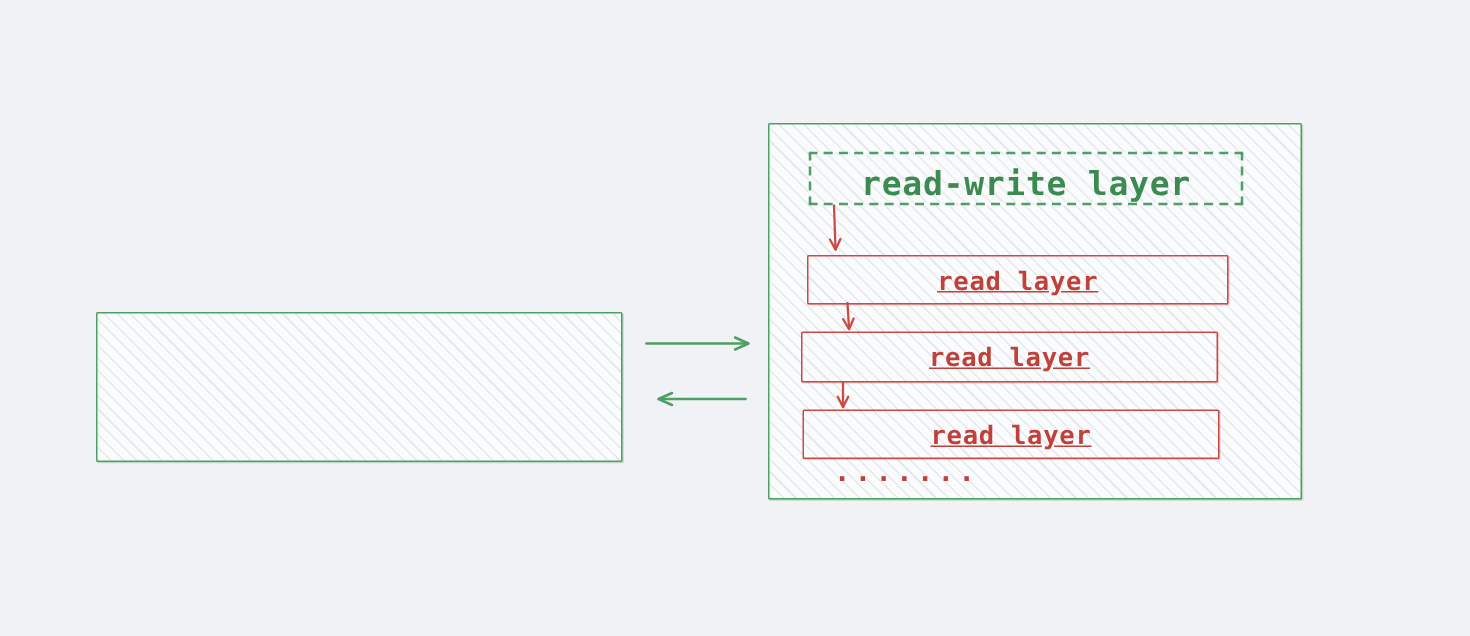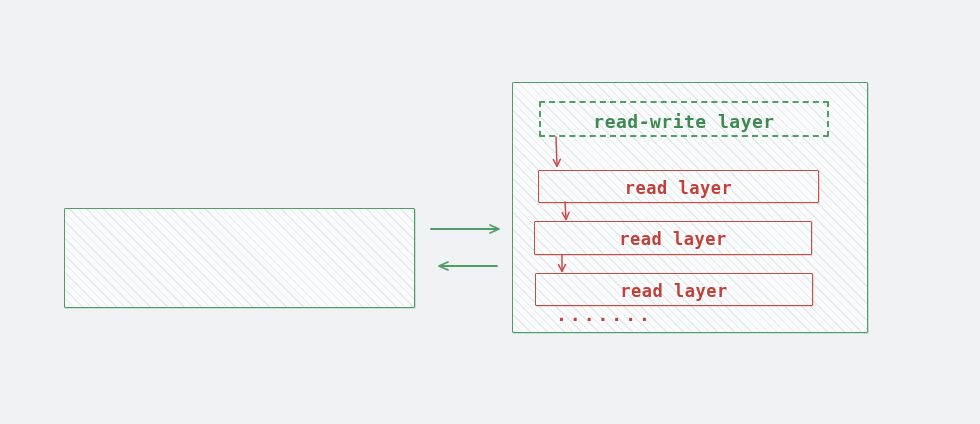--- a/index.html
+++ b/index.html
@@ -59,28 +59,28 @@
 
   
   .lbl {
     position: absolute;
     white-space: nowrap;
     letter-spacing: 0.5px;
     font-weight: 700;
     line-height: 1;
   }
   .txt-green { color: #3c8a4f; }
-  .txt-red   { color: #c0403a; }
+  .txt-red   { color: #c0403a; text-decoration: underline; }
 
   .center-x {
     left: 0;
     right: 0;
     text-align: center;
   }
-  #rw-label            { font-size: 18px; top: 111px; }
+  #rw-label            { font-size: 22px; top: 111px; }
   .layer-label         { font-size: 17px; }
   #dots-label          { font-size: 18px; color: #c0403a; left: 556px; top: 311px;
                          letter-spacing: 3px; font-weight: 700; }
 
   svg.overlay {
     position: absolute;
     left: 0;
     top: 0;
     width: 980px;
     height: 424px;

